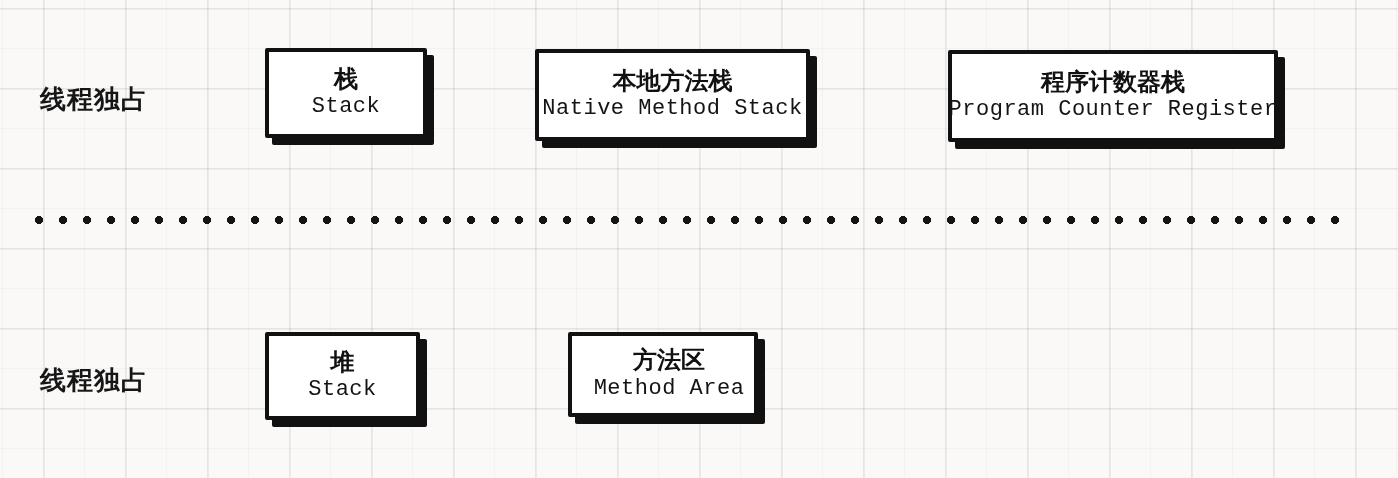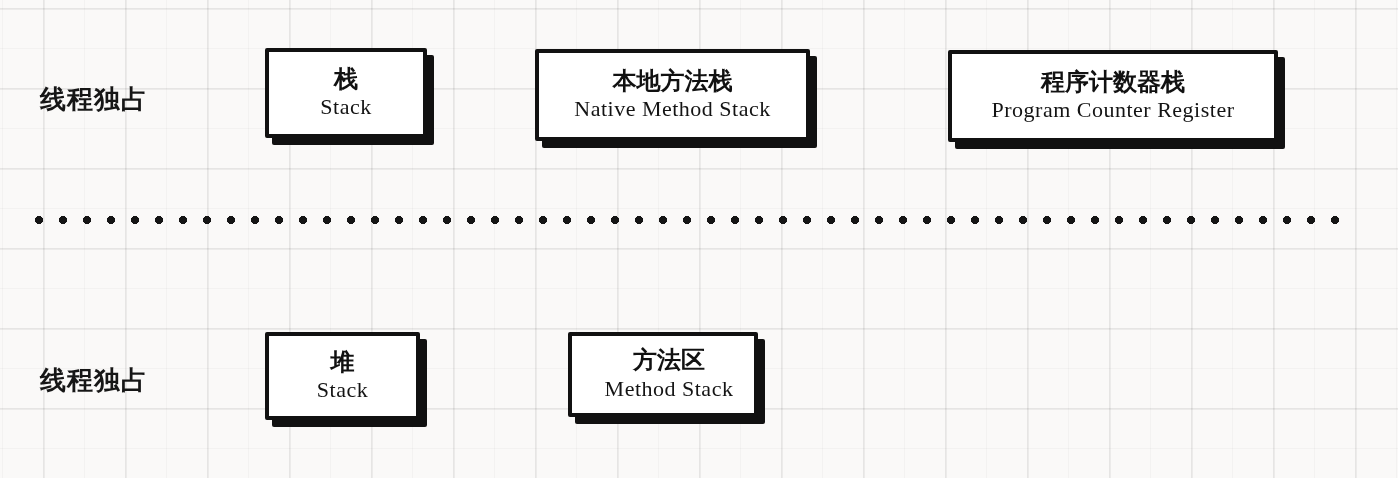--- a/index.html
+++ b/index.html
@@ -54,21 +54,21 @@
     line-height: 1.22;
   }
   .mem-box .zh {
     font-family: "Liberation Serif", serif;
     font-weight: 700;
     font-size: 24px;
     color: #111111;
     white-space: nowrap;
   }
   .mem-box .en {
-    font-family: Liberation Serif, serif;
+    font-family: Liberation Mono, monospace;
     font-weight: 400;
     font-size: 22px;
     color: #141414;
     letter-spacing: 0.5px;
     white-space: nowrap;
     text-align: center;
   }
 
   
   .box-stack  { left: 265px; top: 48px;  width: 162px; height: 90px; }
@@ -115,16 +115,16 @@
 
   <div class="row-label bottom">线程独占</div>
 
   <div class="mem-box box-heap">
     <div class="zh">堆</div>
     <div class="en">Stack</div>
   </div>
 
   <div class="mem-box box-method">
     <div class="zh">方法区</div>
-    <div class="en">Method Stack</div>
+    <div class="en">Method Area</div>
   </div>
 
 </div>
 
 </body></html>

